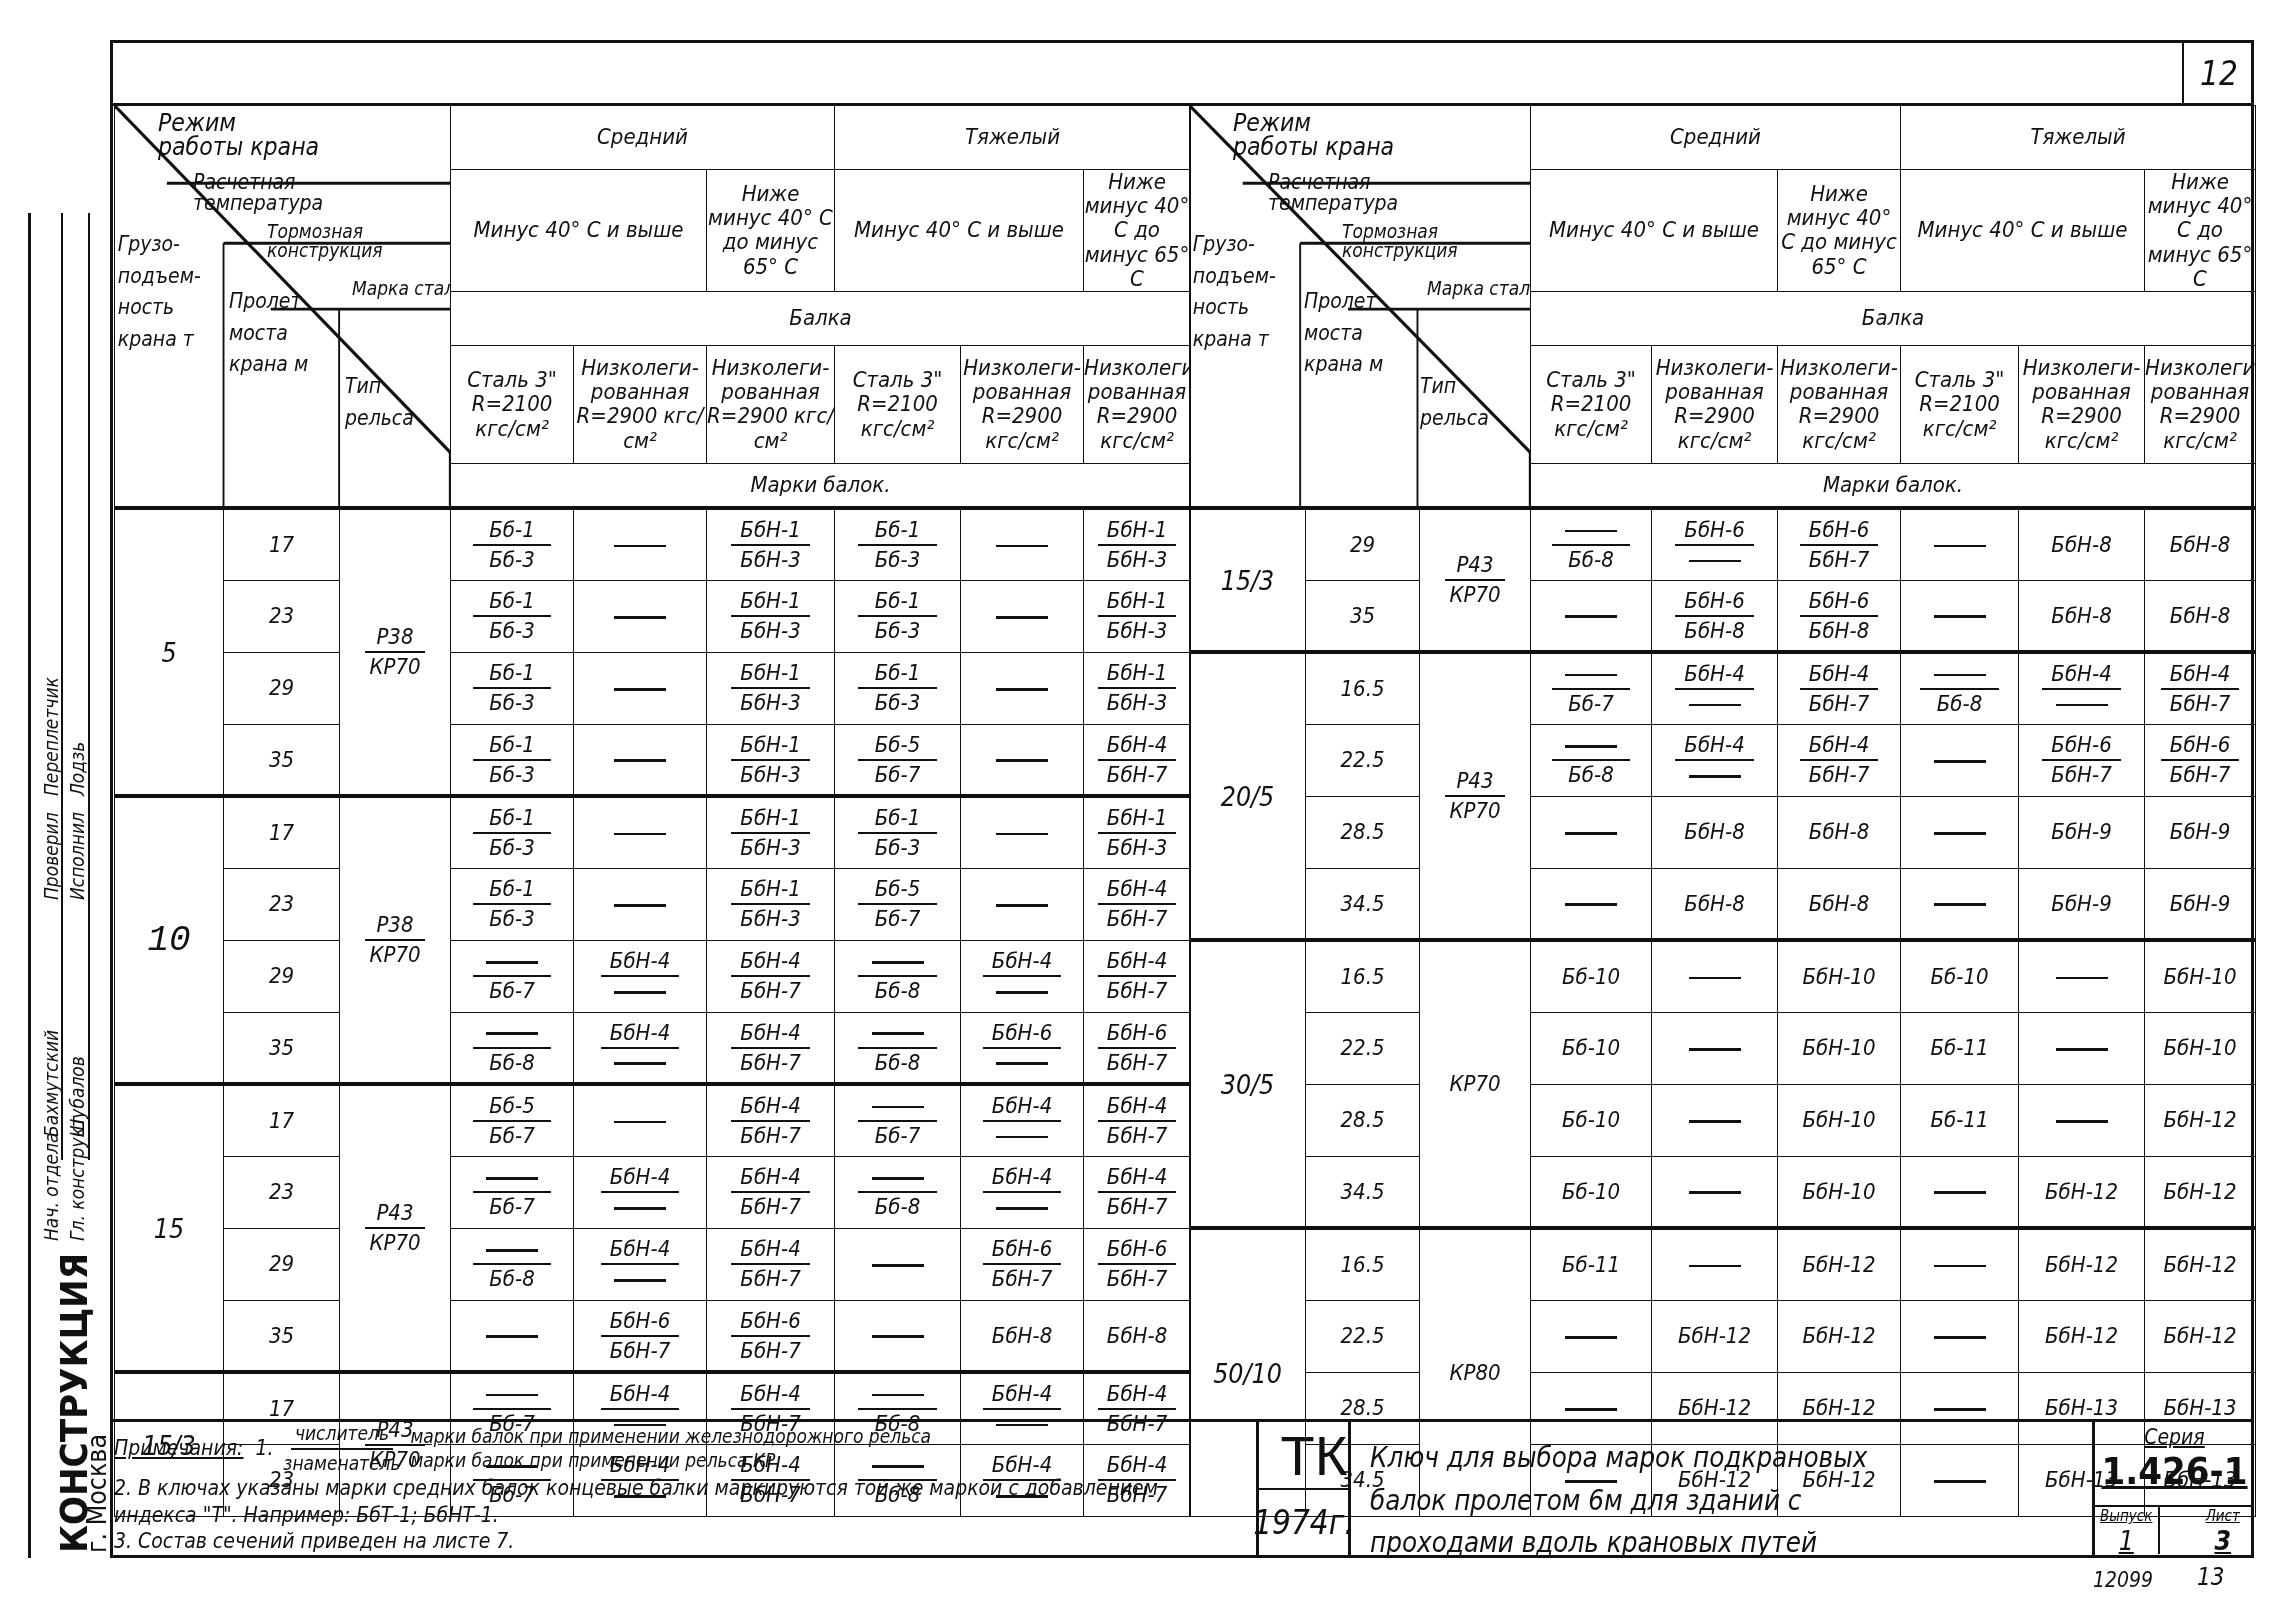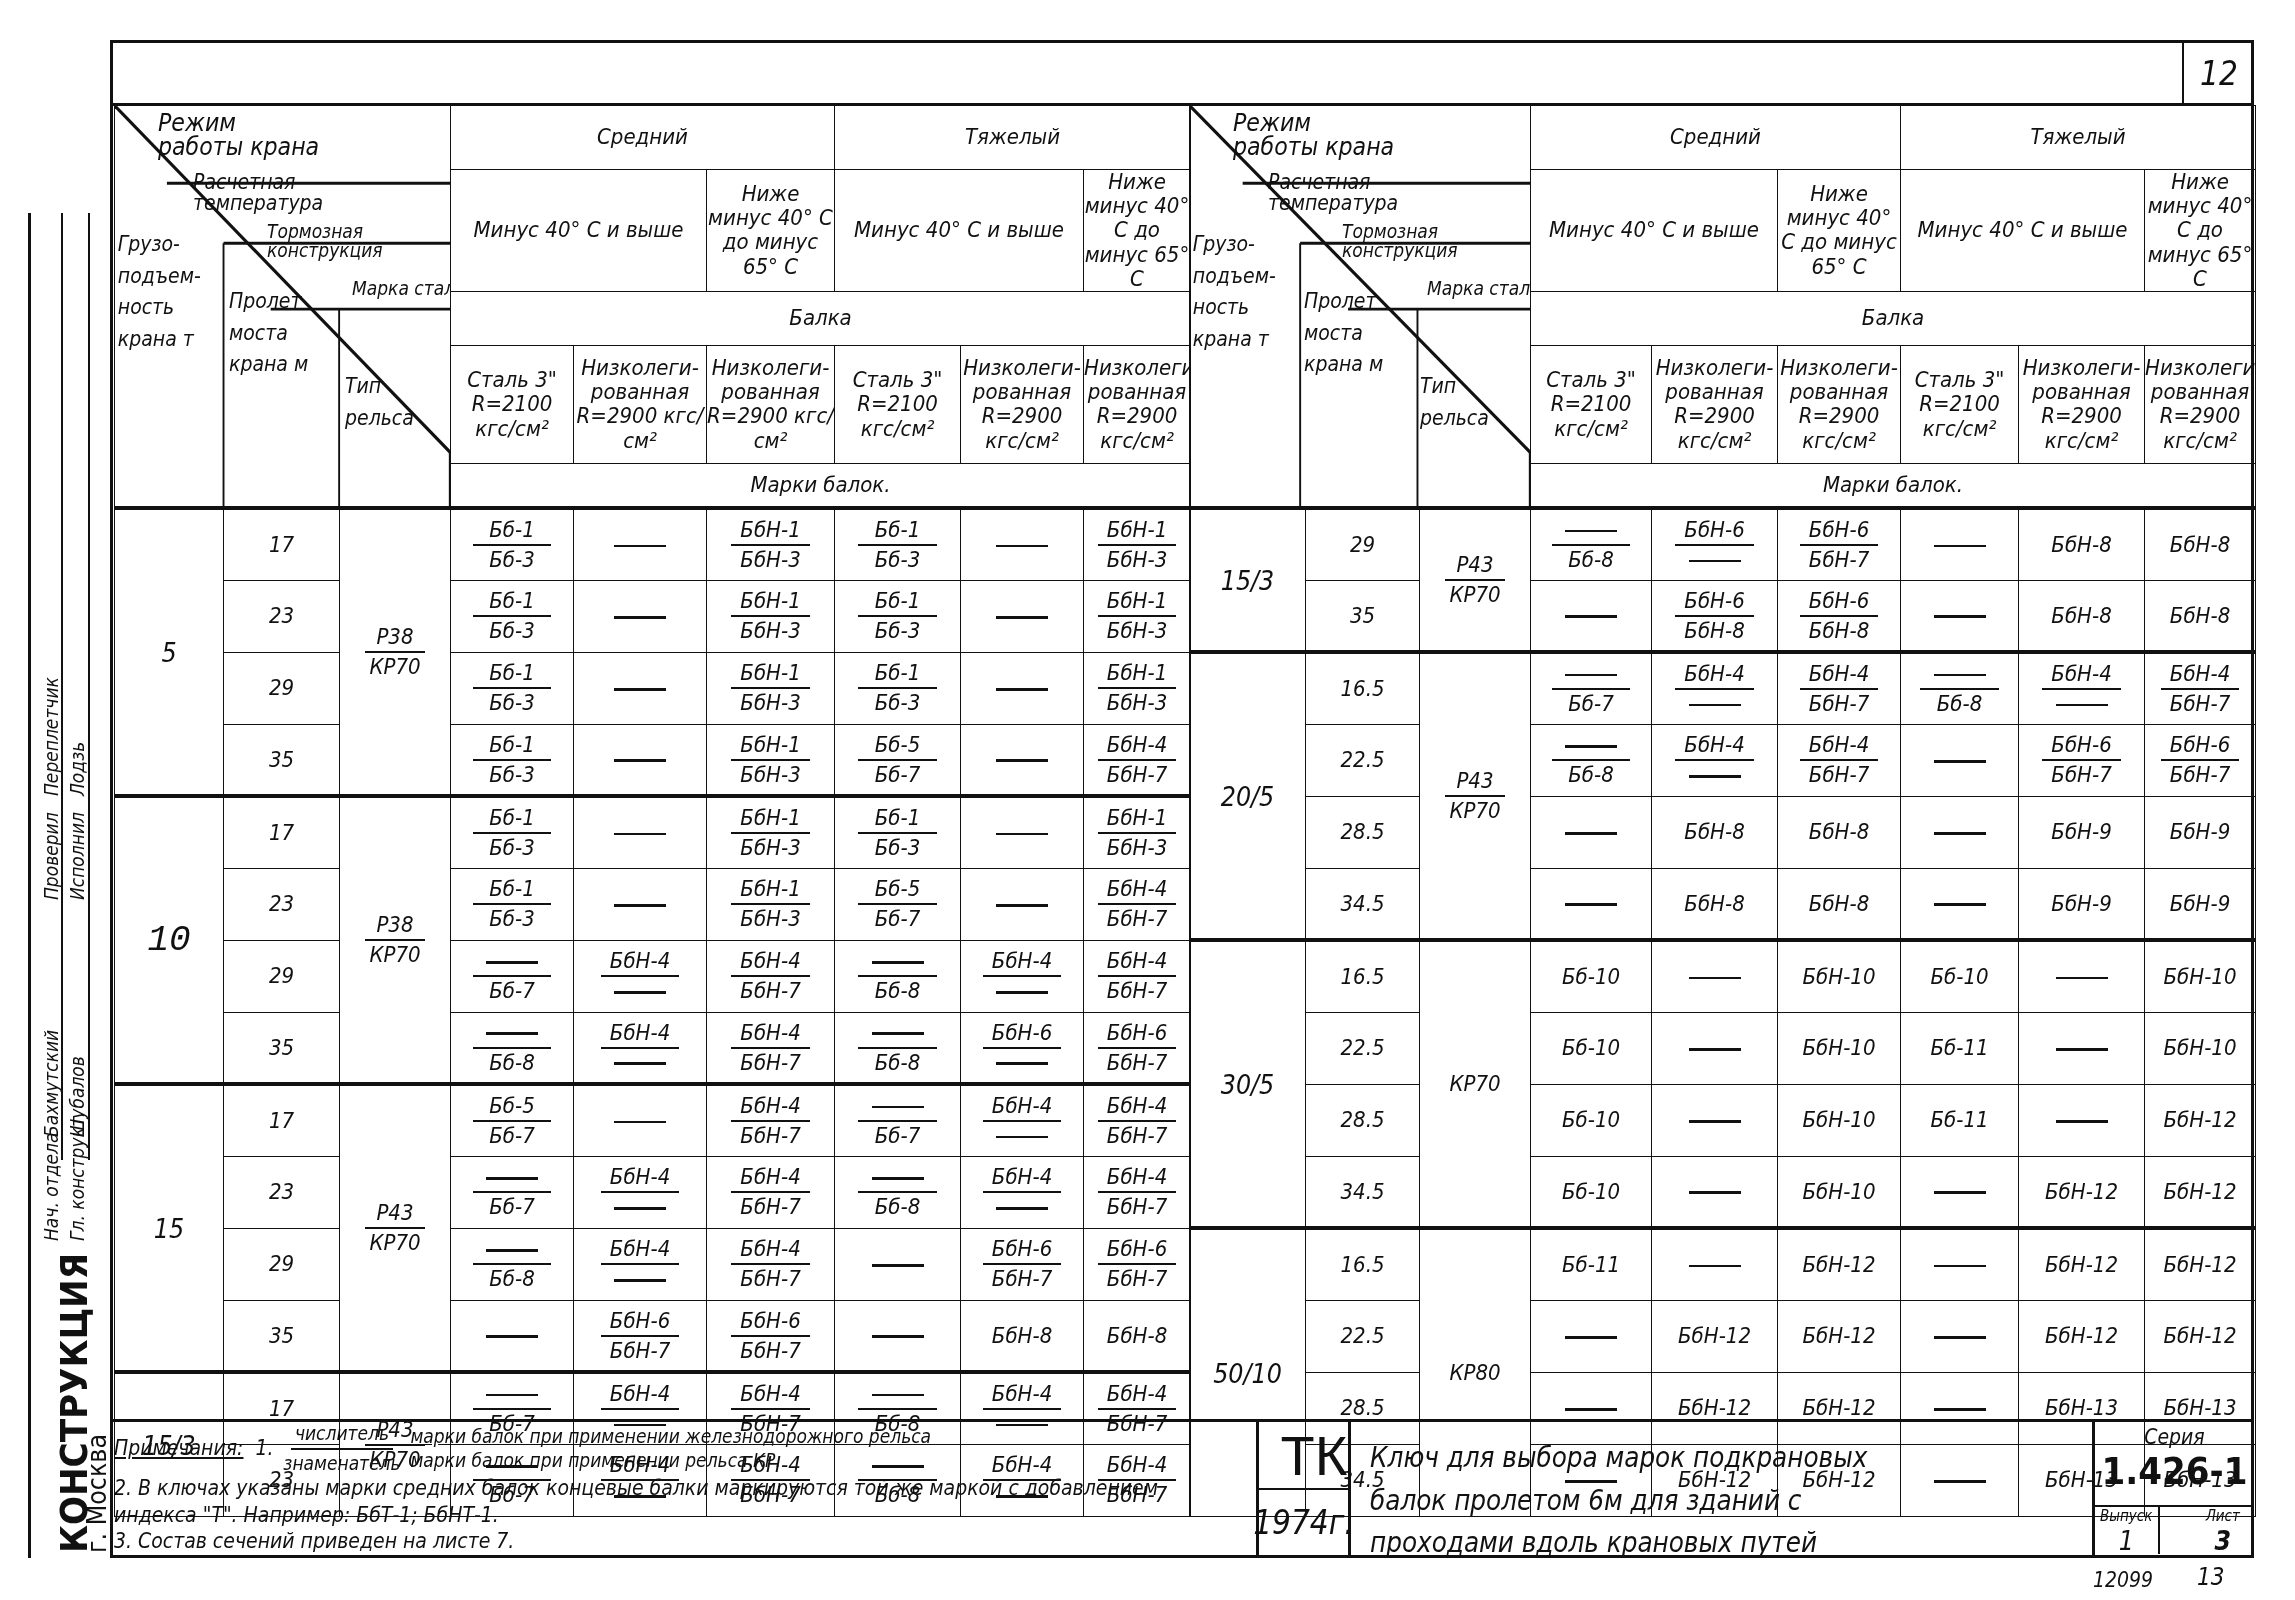--- a/index.html
+++ b/index.html
@@ -720,21 +720,21 @@
 
 <div class="titleblk" style="left:1256px;width:92px;">
   <div style="height:66px;border-bottom:2.4px solid #111;display:flex;align-items:center;justify-content:center;font-size:56px;font-style:normal;font-family:Liberation Sans, sans-serif;padding-left:21px;">ТК</div>
   <div style="height:64px;display:flex;align-items:center;justify-content:center;font-size:33px;">1974г.</div>
 </div>
 <div class="titleblk" style="left:1348px;width:744px;padding:14px 19px;font-size:27.5px;line-height:1.55;">
   <div>Ключ для выбора марок подкрановых</div>
   <div>балок пролетом 6м для зданий с</div>
   <div>проходами вдоль крановых путей</div>
 </div>
-<div class="titleblk" style="left:2092px;width:162px;">
+<div class="titleblk" style="left:2092px;width:162px;text-decoration:underline;">
   <div style="height:83px;border-bottom:2.4px solid #111;text-align:center;">
     <div style="font-size:21px;padding-top:2.8px;">Серия</div>
     <div style="font-size:38px;font-style:normal;font-weight:bold;">1.426-1</div>
   </div>
   <div style="display:flex;height:47px;gap:32px;">
     <div style="flex:1;border-right:2.4px solid #111;text-align:center;">
       <div style="font-size:15px;">Выпуск</div>
       <div style="font-size:26.5px;">1</div>
     </div>
     <div style="flex:1;text-align:center;">

